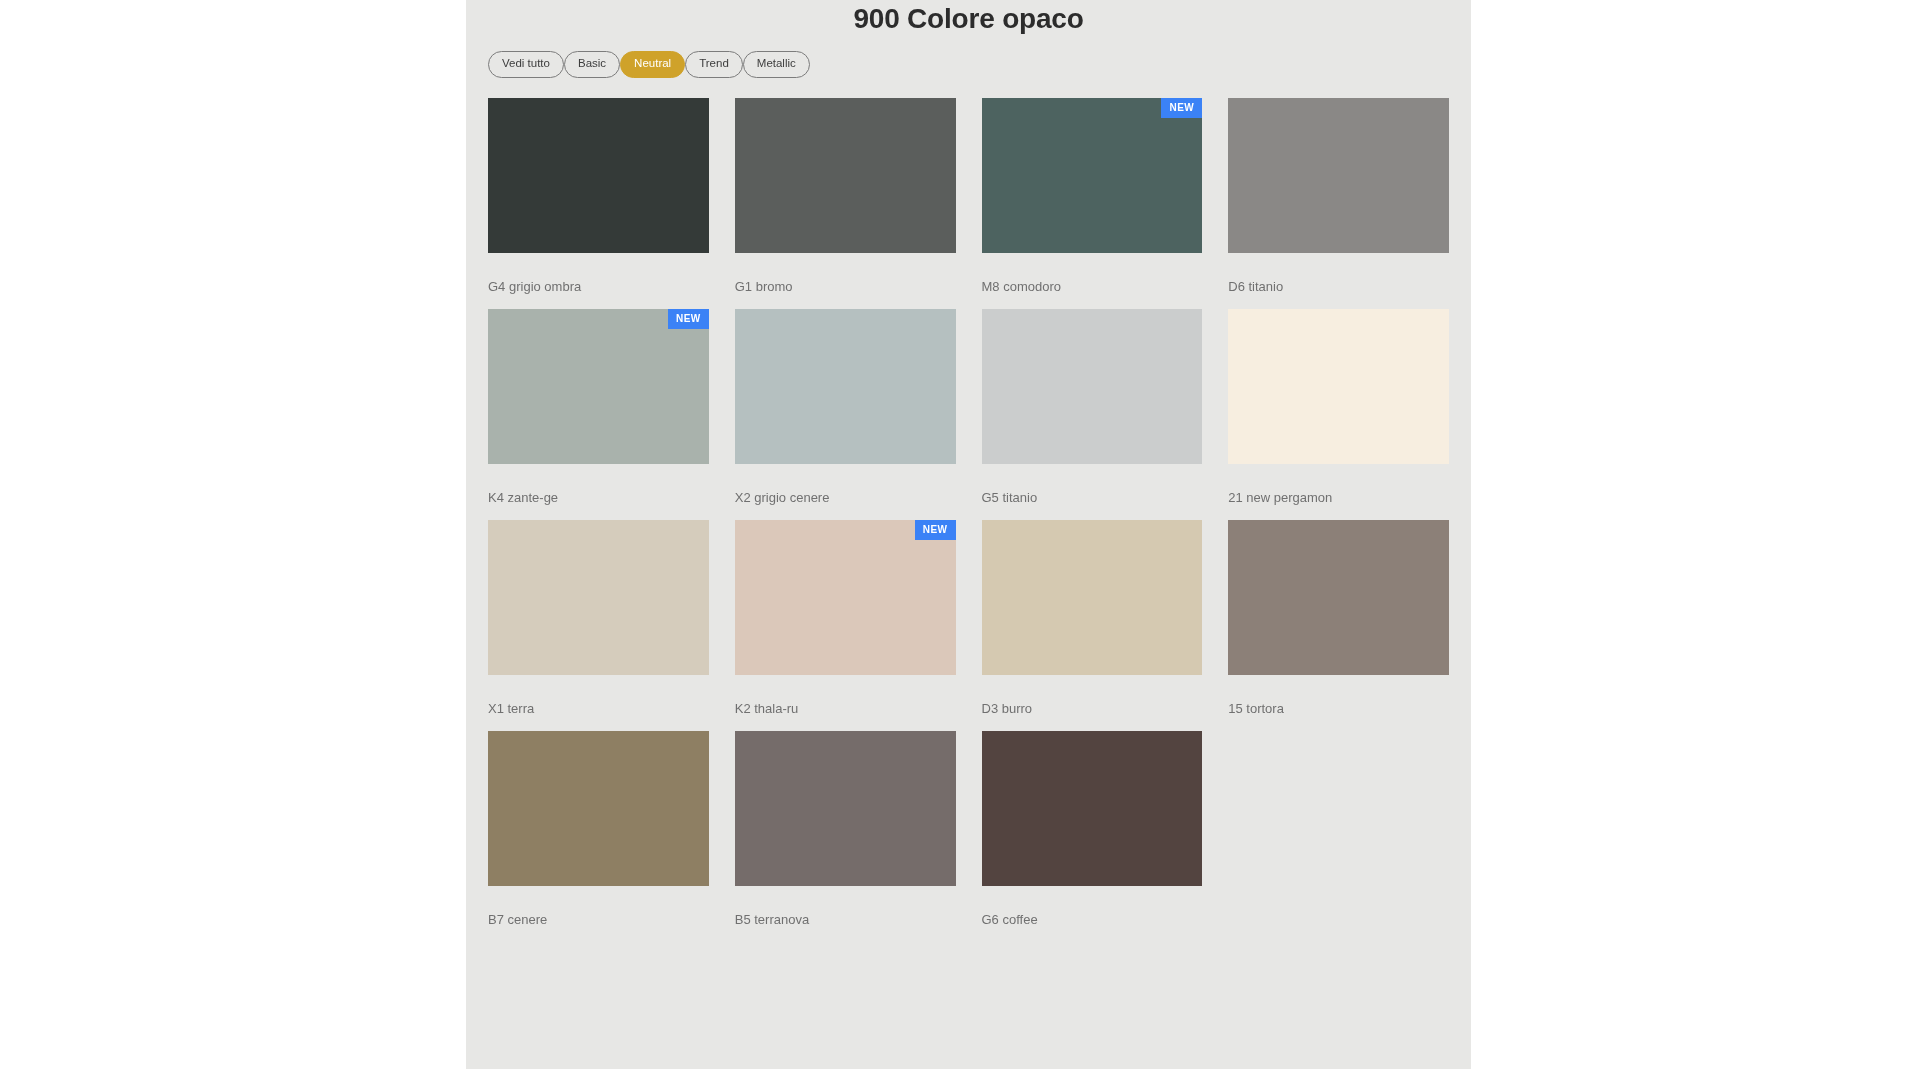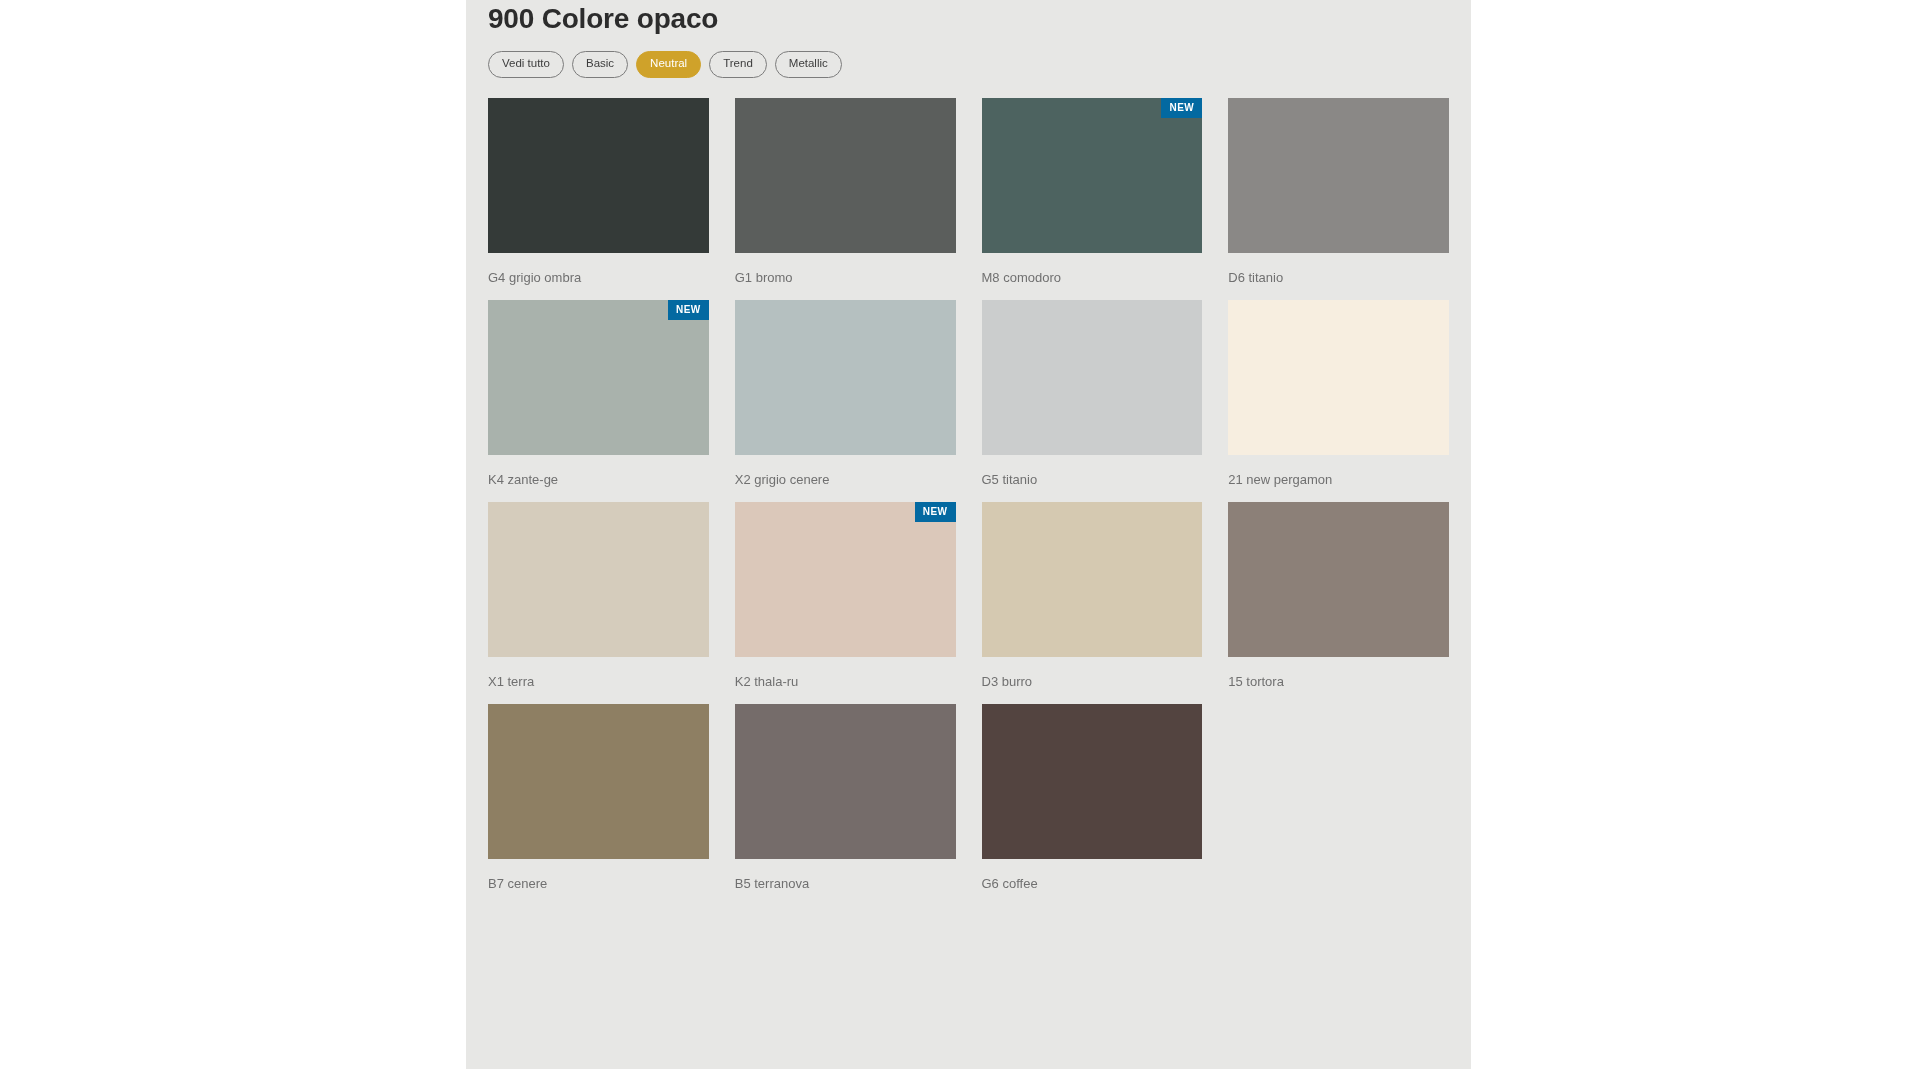--- a/index.html
+++ b/index.html
@@ -37,26 +37,26 @@
   }
 
   .page-title {
     font-size: 28px;
     font-weight: 700;
     color: #2c2c2c;
     letter-spacing: -0.2px;
     padding-top: 0px;
     line-height: 38px;
     white-space: nowrap;
+    text-align: center;
   }
 
   
   .chip-row {
     display: flex;
-    gap: 8px;
     margin-top: 13px;
     align-items: center;
   }
 
   .chip {
     border: 1px solid #7c7c7c;
     border-radius: 999px;
     background: transparent;
     color: #3d3d3d;
     font-size: 11.5px;
@@ -92,34 +92,34 @@
     position: relative;
     width: 100%;
     height: 155px;
     display: block;
   }
 
   .new-badge {
     position: absolute;
     top: 0px;
     right: 0px;
-    background: #0369a1;
+    background: #3b82f6;
     color: #ffffff;
     font-size: 10px;
     font-weight: 700;
     letter-spacing: 0.5px;
     line-height: 1;
     padding: 5px 8px 5px 8px;
     text-align: right;
   }
 
   .swatch-label {
     font-size: 13px;
     color: #707070;
-    margin-top: 17px;
+    margin-top: 26px;
     line-height: 16px;
     white-space: nowrap;
   }
 
   .empty-cell { visibility: hidden; }
 </style>
 </head>
 <body>
 
 <div id="root">

